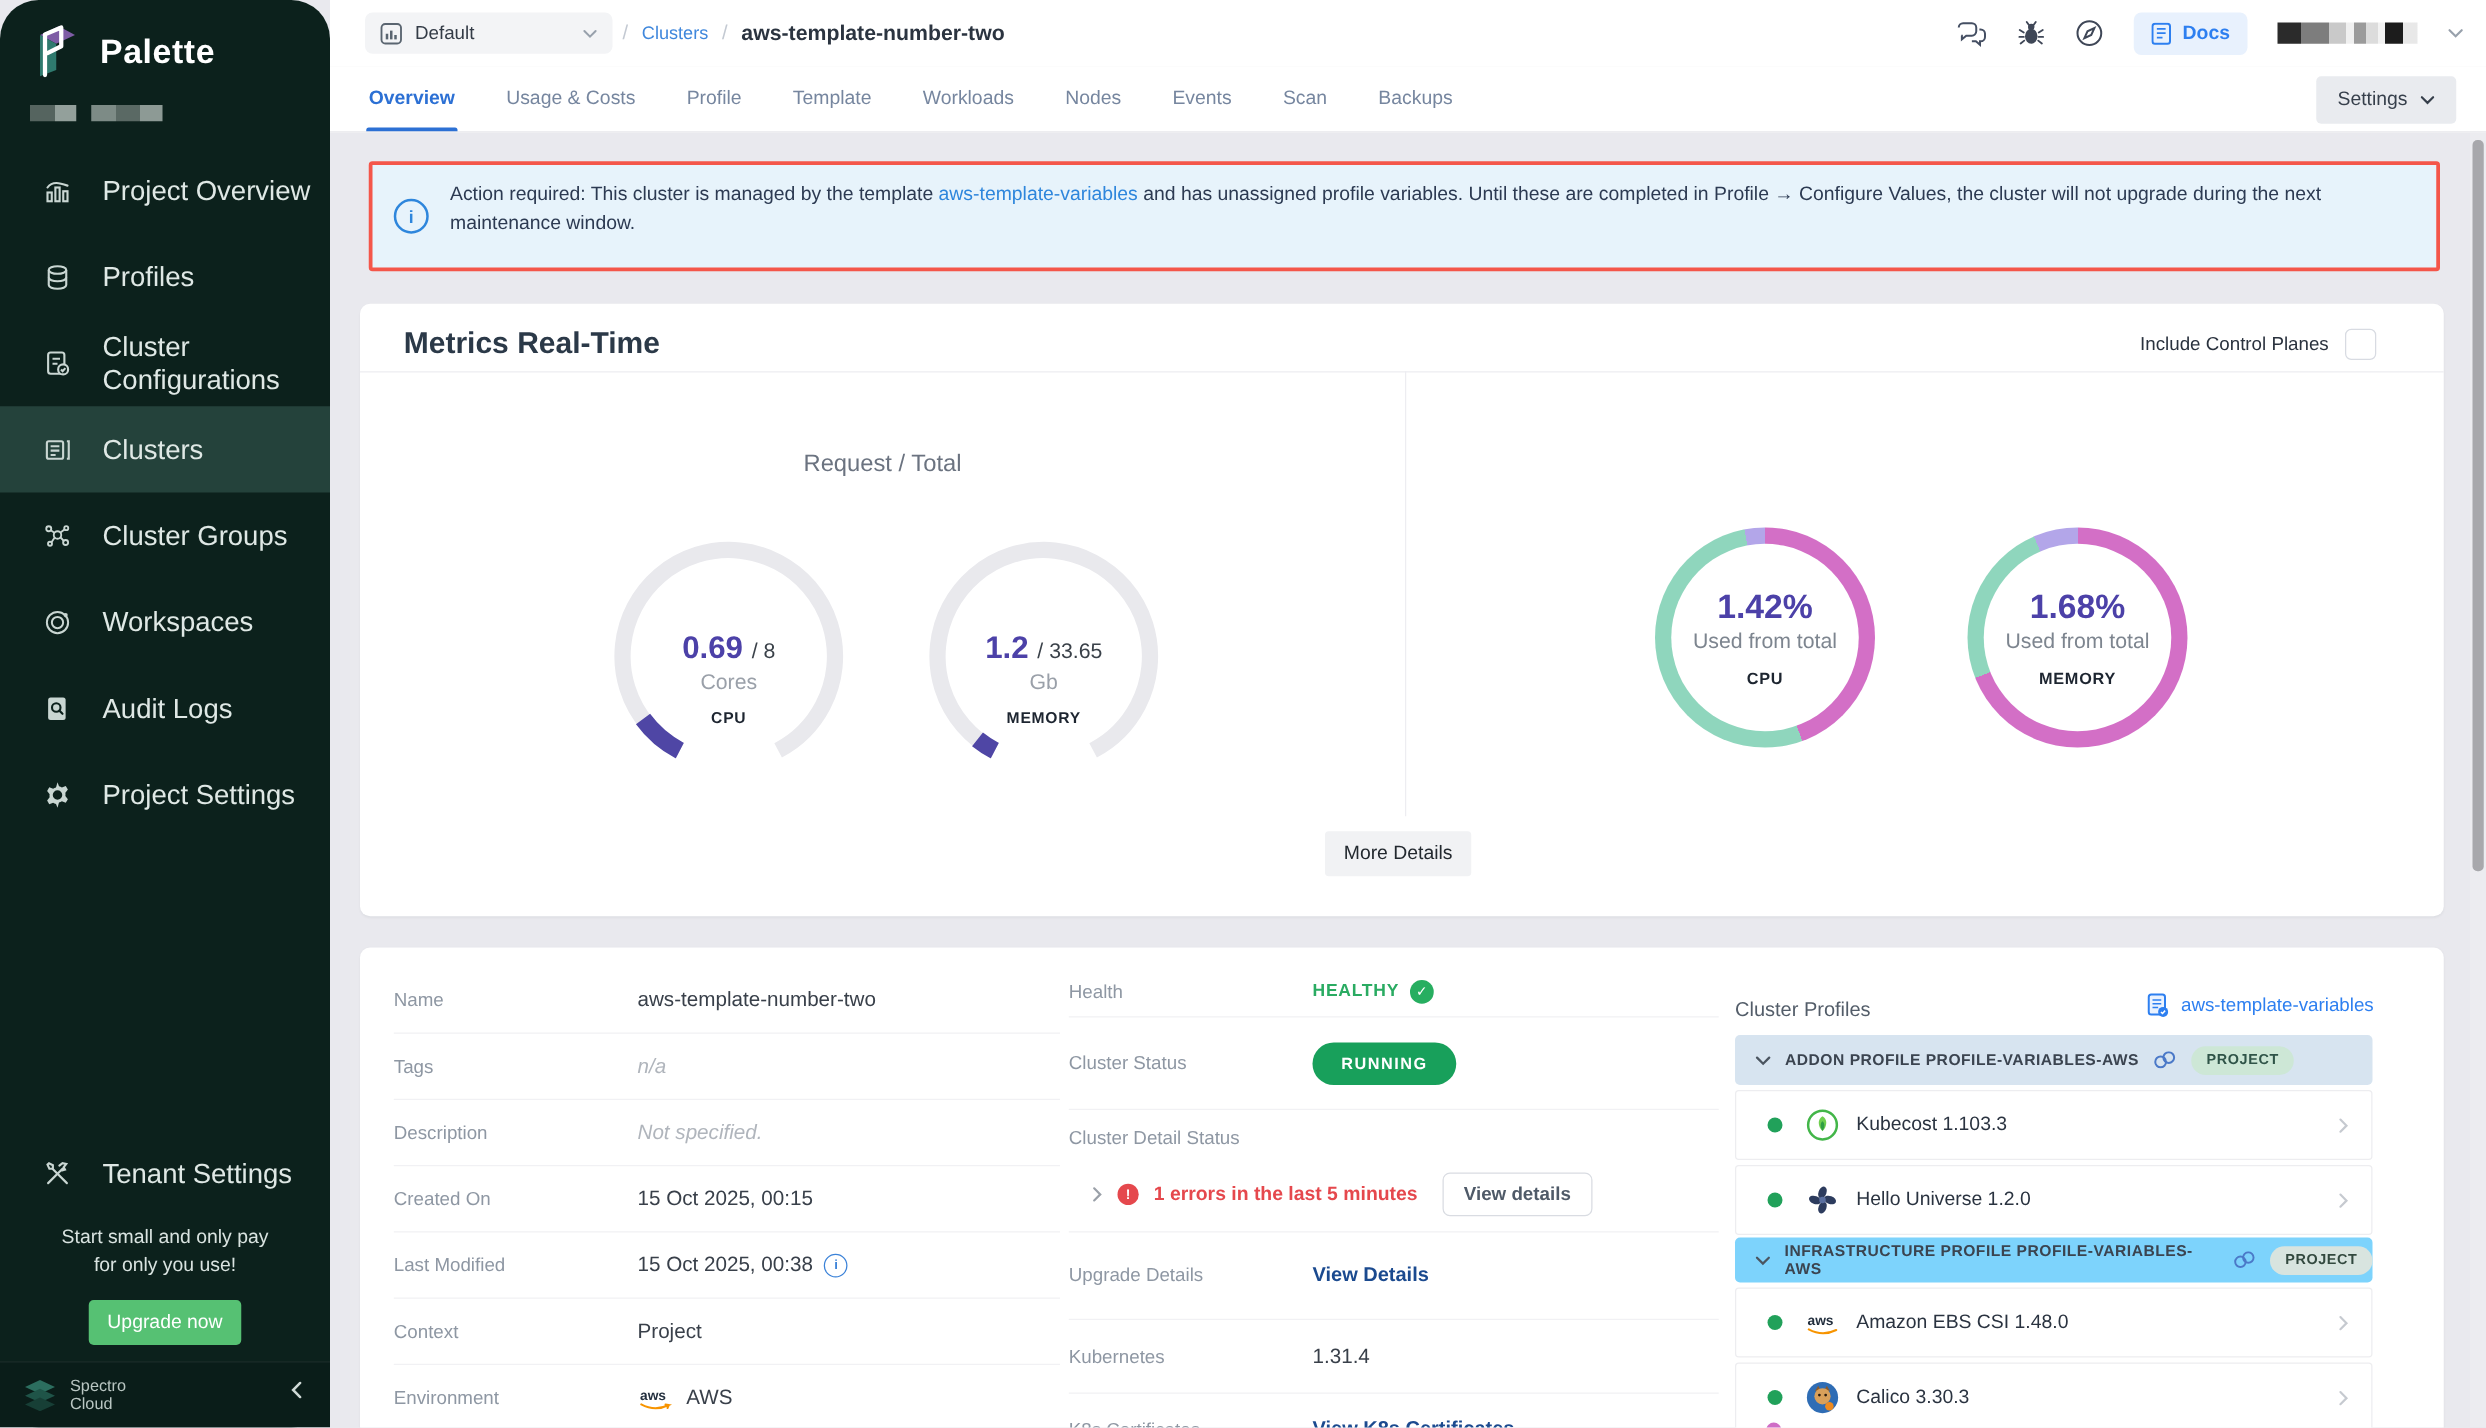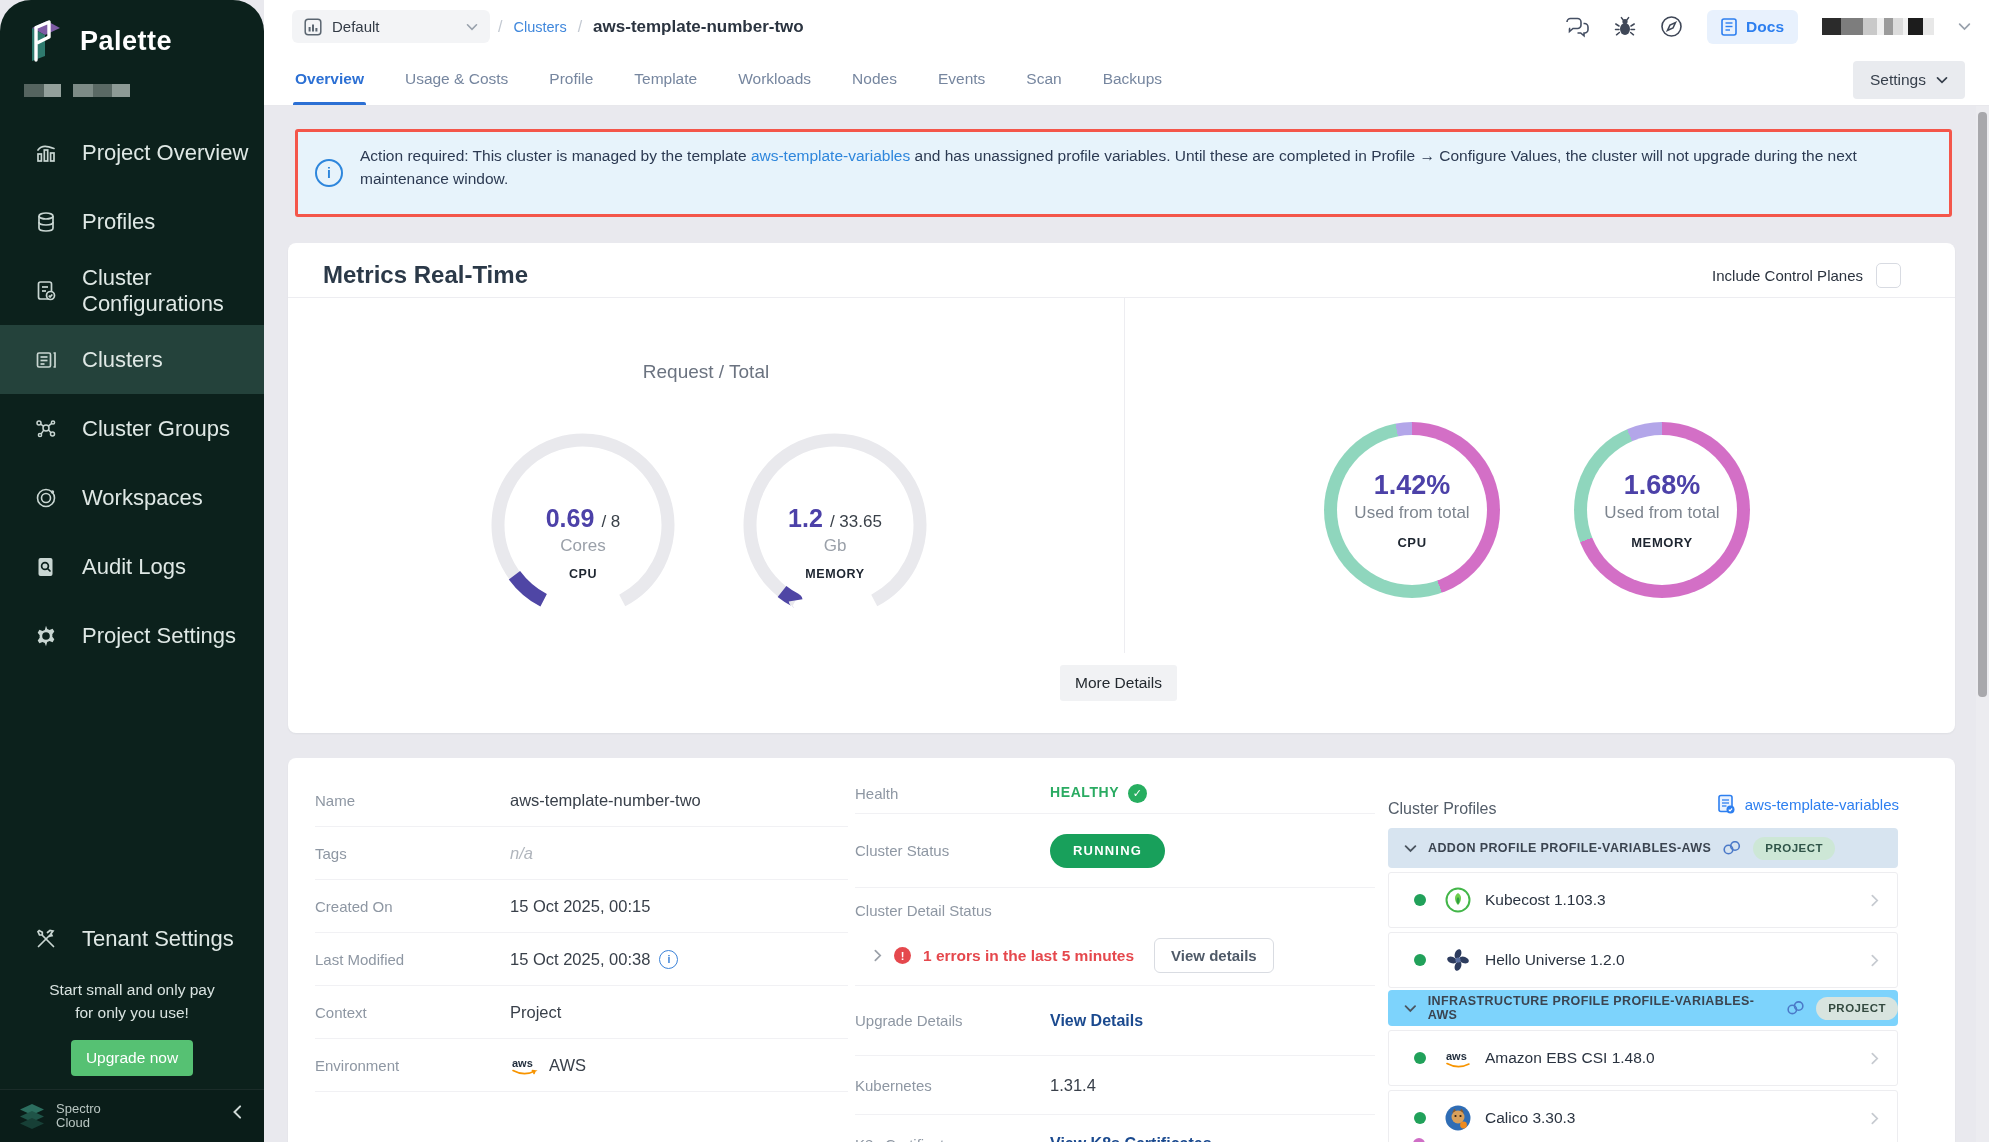--- a/index.html
+++ b/index.html
@@ -436,20 +436,24 @@
 
     <div id="col1">
       <div class="drow">
         <span class="dlabel">Name</span>
         <span class="dvalue">aws-template-number-two</span>
       </div>
       <div class="drow muted">
         <span class="dlabel">Tags</span>
         <span class="dvalue">n/a</span>
       </div>
+      <div class="drow muted">
+        <span class="dlabel">Description</span>
+        <span class="dvalue">Not specified.</span>
+      </div>
       <div class="drow">
         <span class="dlabel">Created On</span>
         <span class="dvalue">15 Oct 2025, 00:15</span>
       </div>
       <div class="drow">
         <span class="dlabel">Last Modified</span>
         <span class="dvalue">
             <span>15 Oct 2025, 00:38</span>
             <span class="info-icon">i</span>
           </span>

